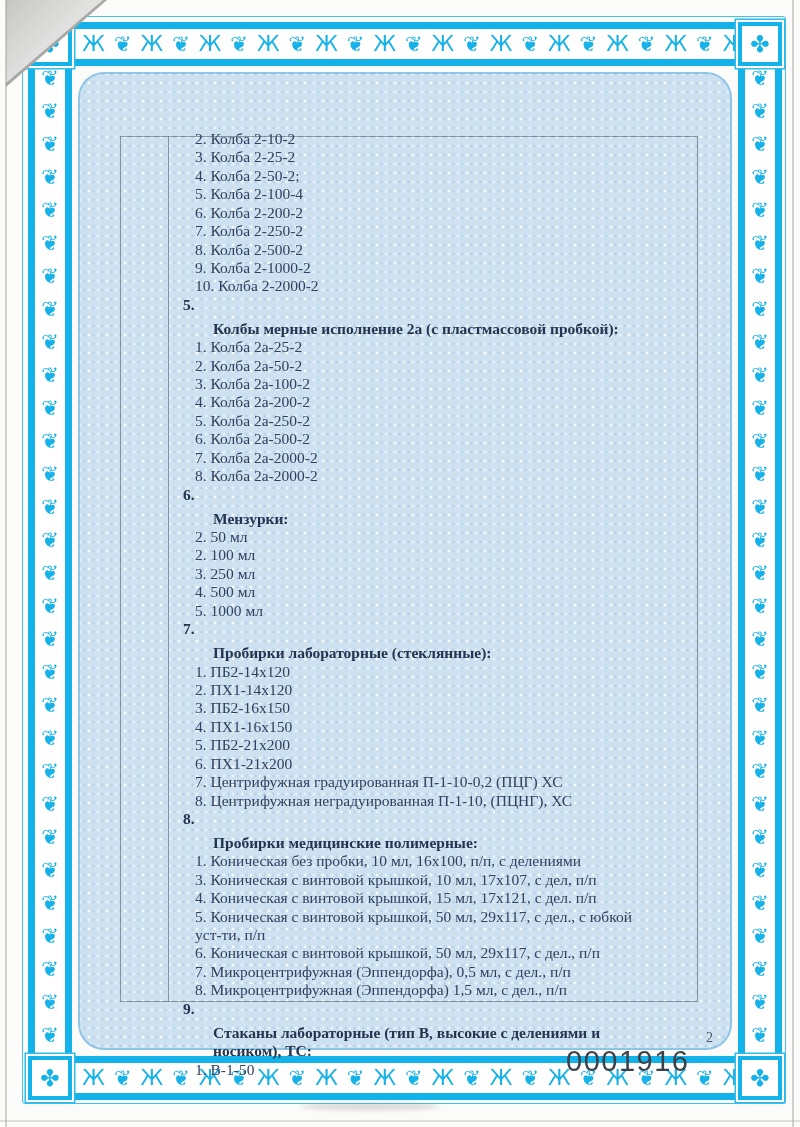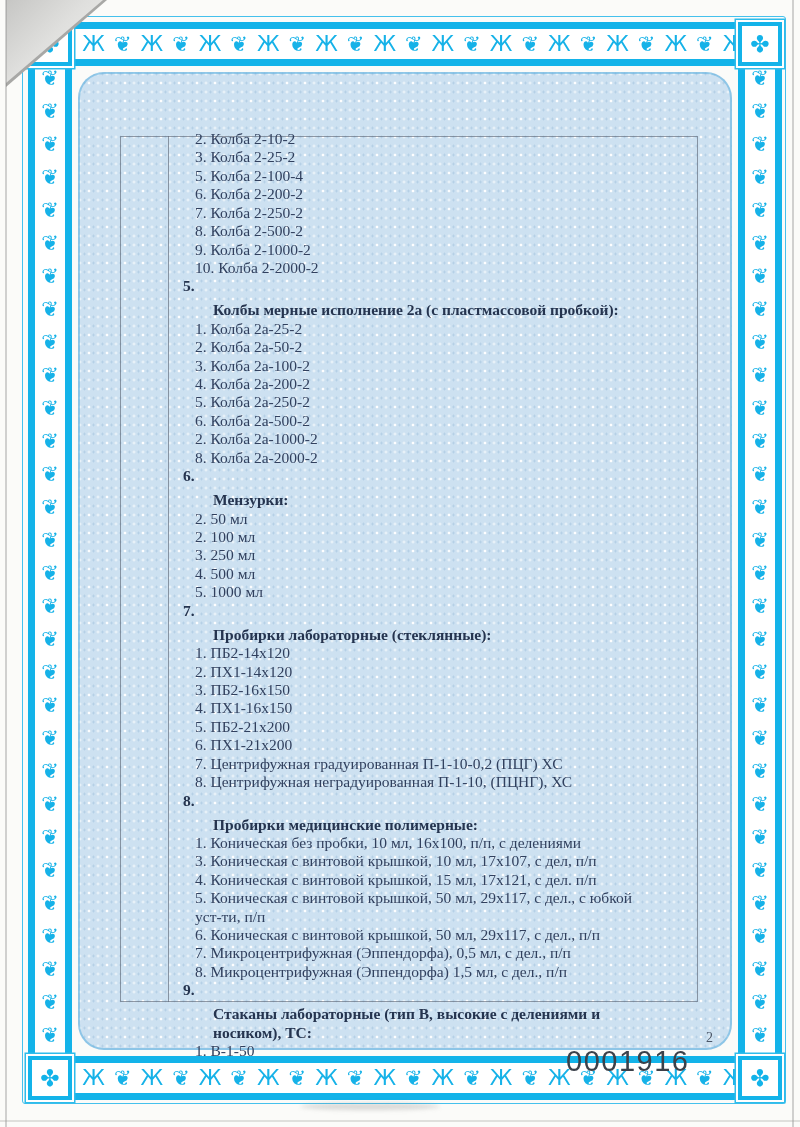--- a/index.html
+++ b/index.html
@@ -101,37 +101,38 @@
   <div class="corner corner-br">✤</div>
 
   <div class="panel"></div>
 
   <div class="table-frame"></div>
   <div class="table-divider"></div>
 
   <div class="content">
       <div class="line item">2. Колба 2-10-2</div>
       <div class="line item">3. Колба 2-25-2</div>
+      <div class="line item">4. Колба 2-50-2;</div>
       <div class="line item">5. Колба 2-100-4</div>
       <div class="line item">6. Колба 2-200-2</div>
       <div class="line item">7. Колба 2-250-2</div>
       <div class="line item">8. Колба 2-500-2</div>
       <div class="line item">9. Колба 2-1000-2</div>
       <div class="line item">10. Колба 2-2000-2</div>
       <div class="line header">
         <span class="hnum">5.</span>
         <span class="htitle">Колбы мерные исполнение 2а (с пластмассовой пробкой):</span>
       </div>
       <div class="line item">1. Колба 2а-25-2</div>
       <div class="line item">2. Колба 2а-50-2</div>
       <div class="line item">3. Колба 2а-100-2</div>
       <div class="line item">4. Колба 2а-200-2</div>
       <div class="line item">5. Колба 2а-250-2</div>
       <div class="line item">6. Колба 2а-500-2</div>
-      <div class="line item">2. Колба 2а-1000-2</div>
+      <div class="line item">7. Колба 2а-2000-2</div>
       <div class="line item">8. Колба 2а-2000-2</div>
       <div class="line header">
         <span class="hnum">6.</span>
         <span class="htitle">Мензурки:</span>
       </div>
       <div class="line item">2. 50 мл</div>
       <div class="line item">2. 100 мл</div>
       <div class="line item">3. 250 мл</div>
       <div class="line item">4. 500 мл</div>
       <div class="line item">5. 1000 мл</div>

